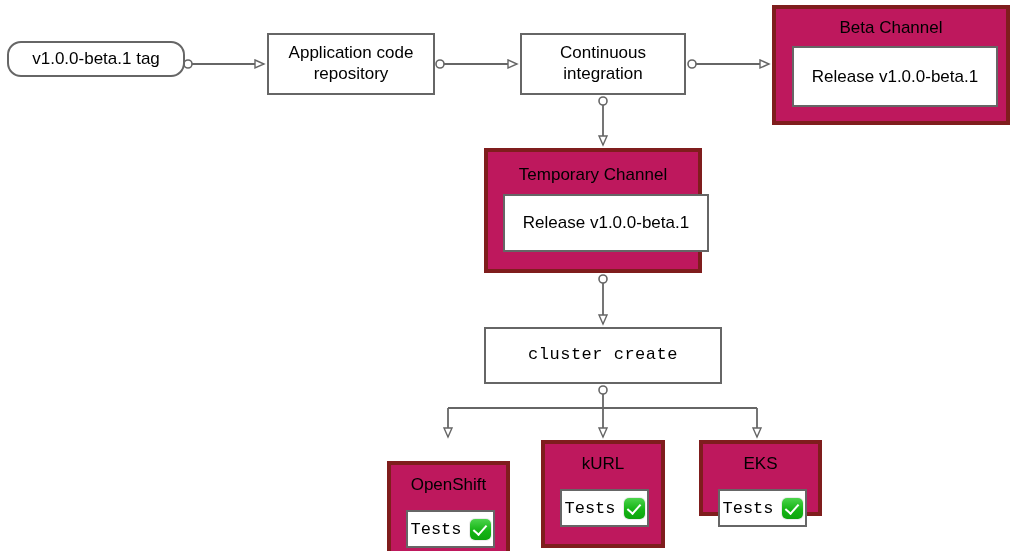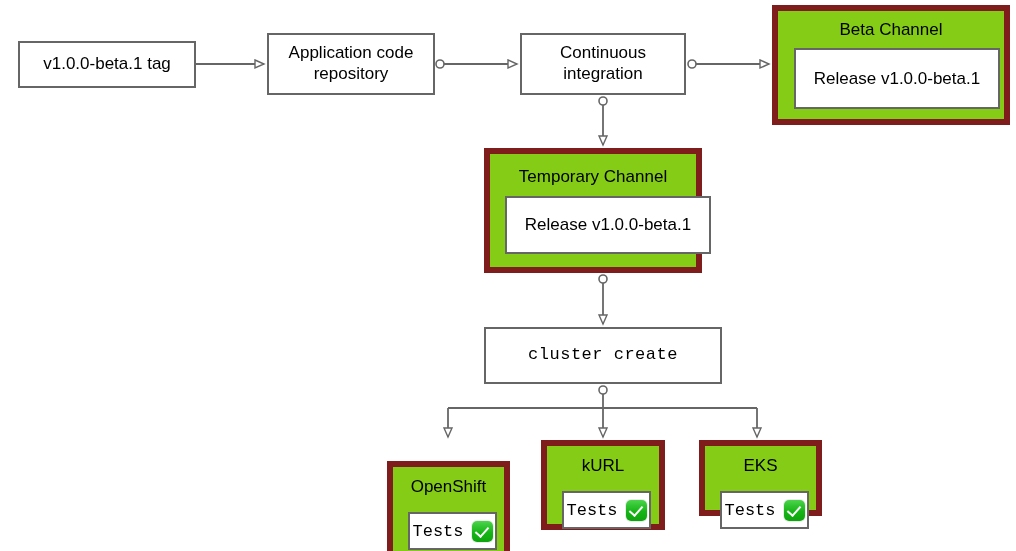--- a/index.html
+++ b/index.html
@@ -32,22 +32,22 @@
     align-items: center;
     justify-content: center;
     text-align: center;
     color: #000000;
     font-size: 17px;
     line-height: 1.22;
   }
   .group {
     position: absolute;
     box-sizing: border-box;
-    border: 6px solid #7f1d1d;
-    background: #84cc16;
+    border: 4px solid #7f1d1d;
+    background: #be185d;
   }
   .group-title {
     position: absolute;
     left: 0;
     right: 0;
     text-align: center;
     color: #000000;
     font-size: 17px;
   }
   .inner-box {
@@ -137,21 +137,21 @@
     <g>
       <circle cx="603" cy="390" r="4" fill="#ffffff" stroke="#666666" stroke-width="1.6"></circle>
       <path d="M603,394 L603,408" stroke="#666666" stroke-width="1.8" fill="none"></path>
       <path d="M448,408 L757,408" stroke="#666666" stroke-width="1.8" fill="none"></path>
       <line x1="448" y1="408" x2="448" y2="437" stroke="#666666" stroke-width="1.8" marker-end="url(#arrowOpen)"></line>
       <line x1="603" y1="408" x2="603" y2="437" stroke="#666666" stroke-width="1.8" marker-end="url(#arrowOpen)"></line>
       <line x1="757" y1="408" x2="757" y2="437" stroke="#666666" stroke-width="1.8" marker-end="url(#arrowOpen)"></line>
     </g>
   </svg>
 
-  <div class="node" style="left:18px; top:41px; width:178px; height:47px;">
+  <div class="node" style="left:7px; top:41px; width:178px; height:36px;border-radius:14px;">
     <span>v1.0.0-beta.1 tag</span>
   </div>
 
   <div class="node" style="left:267px; top:33px; width:168px; height:62px;">
     <span>
       <span>Application code</span><br>
       <span>repository</span>
     </span>
   </div>
 
@@ -183,21 +183,21 @@
   <div class="group" style="left:387px; top:440px; width:123px; height:103px;margin-top:21px;">
     <div class="group-title" style="top:10px;">OpenShift</div>
     <div class="inner-box" style="left:15px; top:45px; width:89px; height:38px;">
       <span class="test-row">
         <span>Tests</span>
         <span class="check-badge"></span>
       </span>
     </div>
   </div>
 
-  <div class="group" style="left:541px; top:440px; width:124px; height:90px;">
+  <div class="group" style="left:541px; top:440px; width:124px; height:108px;">
     <div class="group-title" style="top:10px;">kURL</div>
     <div class="inner-box" style="left:15px; top:45px; width:89px; height:38px;">
       <span class="test-row">
         <span>Tests</span>
         <span class="check-badge"></span>
       </span>
     </div>
   </div>
 
   <div class="group" style="left:699px; top:440px; width:123px; height:76px;">

